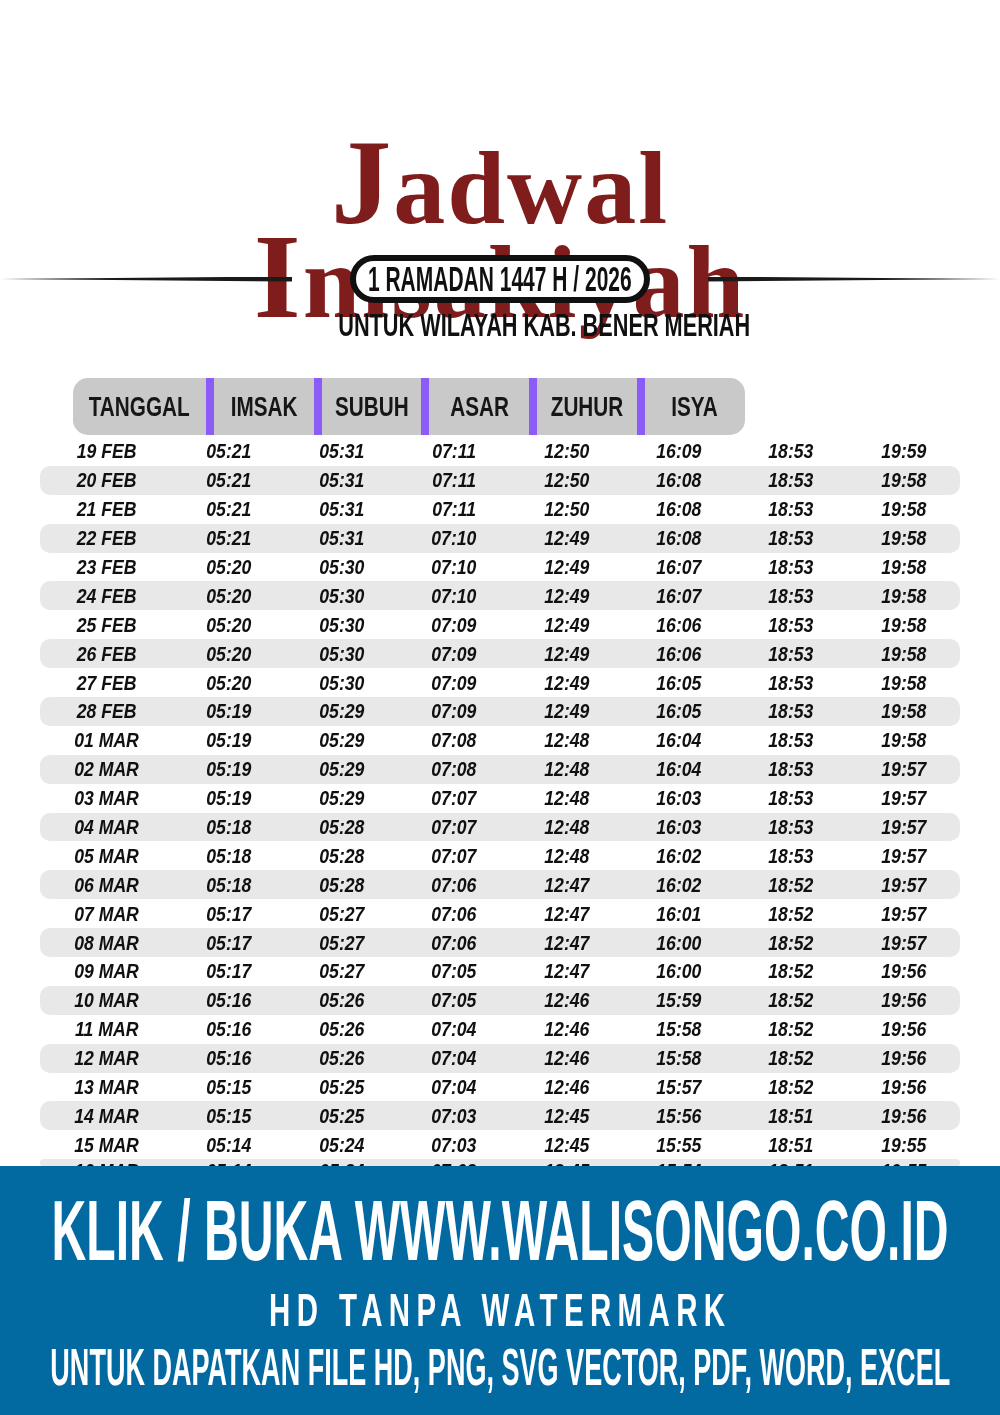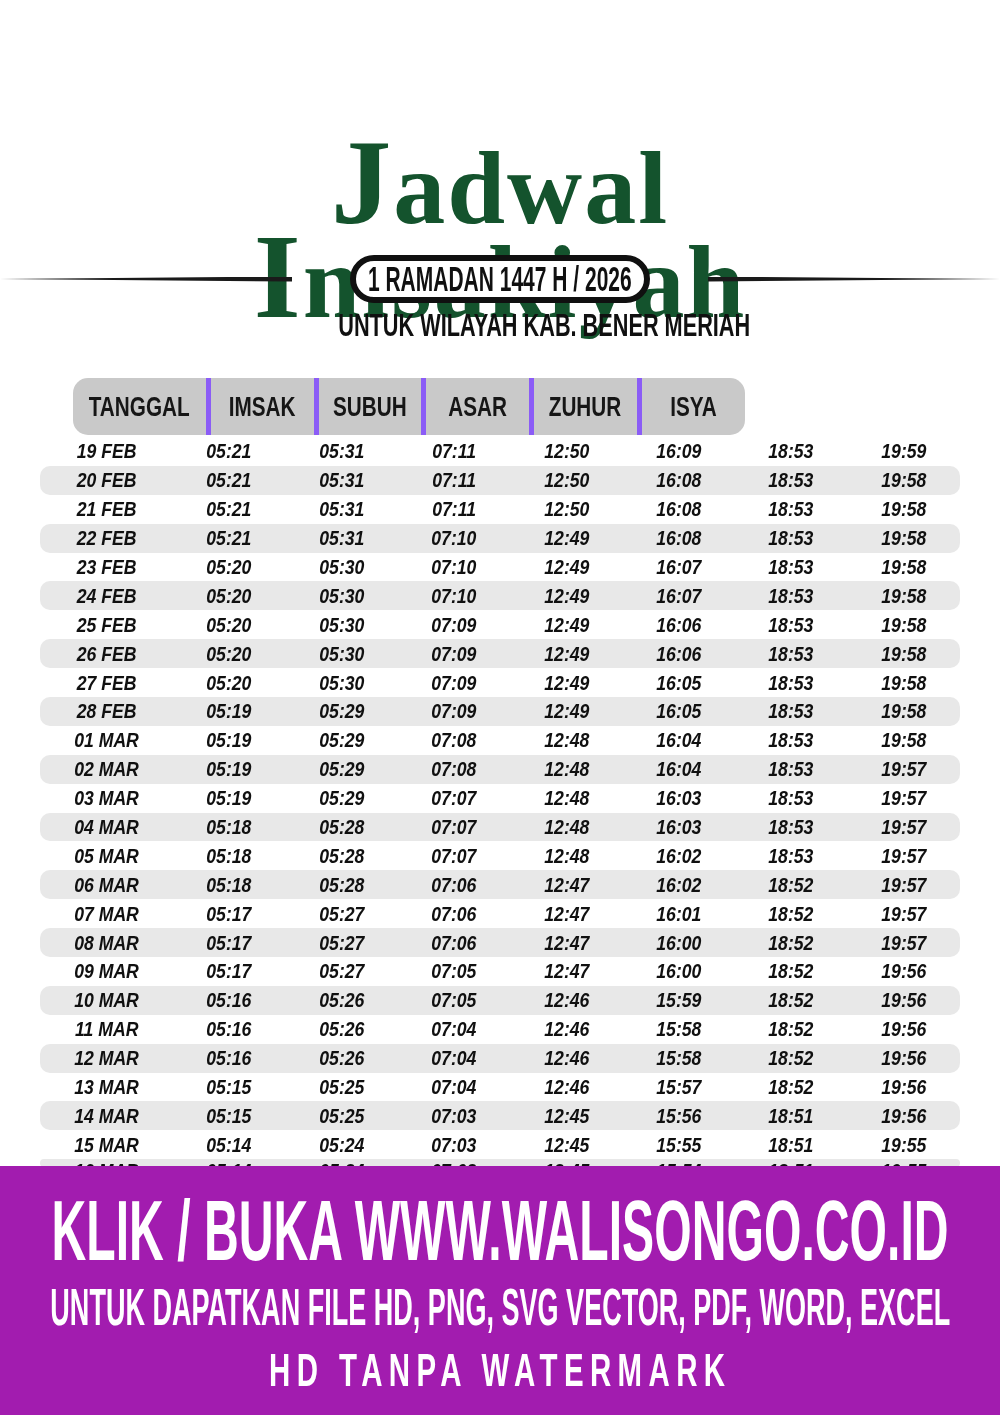--- a/index.html
+++ b/index.html
@@ -3,21 +3,21 @@
 <meta charset="utf-8">
 <style>
   html,body{margin:0;padding:0;background:#fff;}
   .page{
     position:relative;width:1000px;height:1415px;background:#ffffff;
     overflow:hidden;font-family:"Liberation Sans",sans-serif;
   }
   
   .title{
     position:absolute;top:68px;left:0;width:100%;text-align:center;
-    font-family:"Liberation Serif",serif;font-weight:700;color:#14532d;
+    font-family:"Liberation Serif",serif;font-weight:700;color:#7f1d1d;
     font-size:104px;line-height:89px;letter-spacing:2px;
   }
   .tl{display:block;}
   .tl::first-letter{font-size:116%;}
   
   .badge-row{
     position:absolute;top:255px;left:0;width:100%;height:48px;
     display:flex;align-items:center;justify-content:space-between;
   }
   .rule{width:292px;height:5px;background:#1a1a1a;flex:none;}
@@ -34,35 +34,35 @@
   
   .subtitle{position:absolute;top:308px;left:0;width:100%;display:flex;justify-content:center;padding-left:44px;}
   .sx{font-size:31px;--sx:.70;}
   
   .table{position:absolute;top:378px;left:40px;width:920px;}
   .thead,.tr{display:grid;grid-template-columns:133px repeat(7,1fr);}
   .thead{height:57px;margin-left:33px;}
   .th{
     background:#c9c9c9;background-clip:padding-box;
     display:flex;align-items:center;justify-content:center;
-    border-left:5px solid #8b5cf6;
+    border-left:8px solid #8b5cf6;
   }
   .th:first-child{border-left:none;border-radius:15px 0 0 15px;}
   .th:last-child{border-radius:0 15px 15px 0;align-items:center;}
   .hx{font-size:28px;--sx:.74;color:#161616;}
   .tbody{margin-top:2px;}
   .tr{height:28.9px;font-style:italic;}
   .tr:nth-child(even){background:#e8e8e8;border-radius:10px;}
   .cell{display:flex;align-items:center;justify-content:center;overflow:visible;}
   .tx{font-size:21px;--sx:.84;}
   .tr.partial{height:8px;overflow:hidden;}
   .tr.partial .cell{align-items:flex-start;}
   
   .footer{
-    position:absolute;left:0;right:0;top:1166px;bottom:0;background:#a21caf;
+    position:absolute;left:0;right:0;top:1166px;bottom:0;background:#0369a1;
     z-index:3;padding-top:21px;box-sizing:border-box;
   }
   .fline{display:flex;justify-content:center;line-height:1;}
   .f1 .cx{font-size:86px;--sx:.56;color:#ffffff;}
   .f2{margin-top:8px;}
   .f2 .cx{font-size:52px;--sx:.52;color:#ffffff;}
   .f3{margin-top:14px;}
   .f3 .cx{font-size:46px;--sx:.64;letter-spacing:10px;color:#ffffff;}
 </style>
 </head>
@@ -817,21 +817,21 @@
             <span class="cx tx">19:55</span>
           </div>
   </div>
 </div>
   </section>
 
   <footer class="footer">
     <div class="fline f1">
       <span class="cx">KLIK / BUKA WWW.WALISONGO.CO.ID</span>
     </div>
+    <div class="fline f3">
+      <span class="cx">HD TANPA WATERMARK</span>
+    </div>
     <div class="fline f2">
       <span class="cx">UNTUK DAPATKAN FILE HD, PNG, SVG VECTOR, PDF, WORD, EXCEL</span>
     </div>
-    <div class="fline f3">
-      <span class="cx">HD TANPA WATERMARK</span>
-    </div>
   </footer>
 
 </div>
 
 </body></html>

